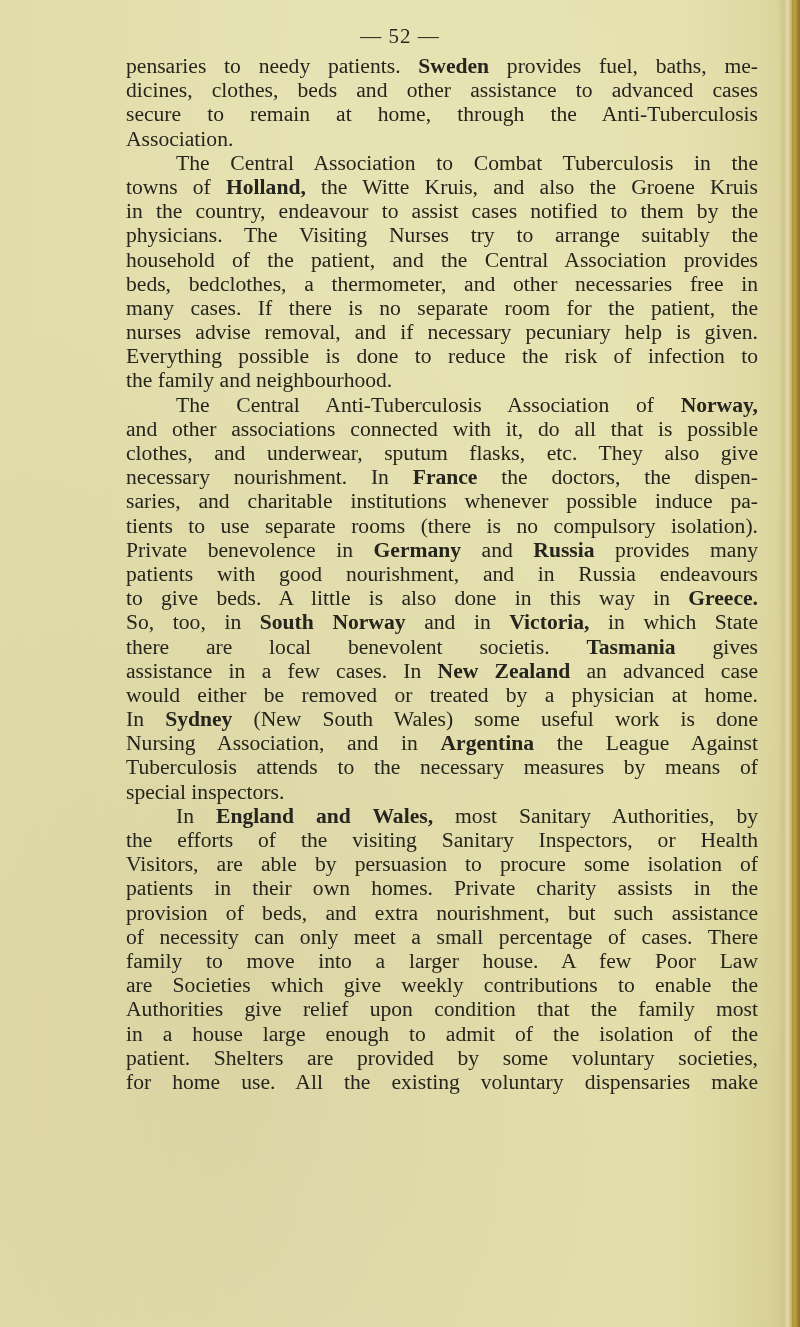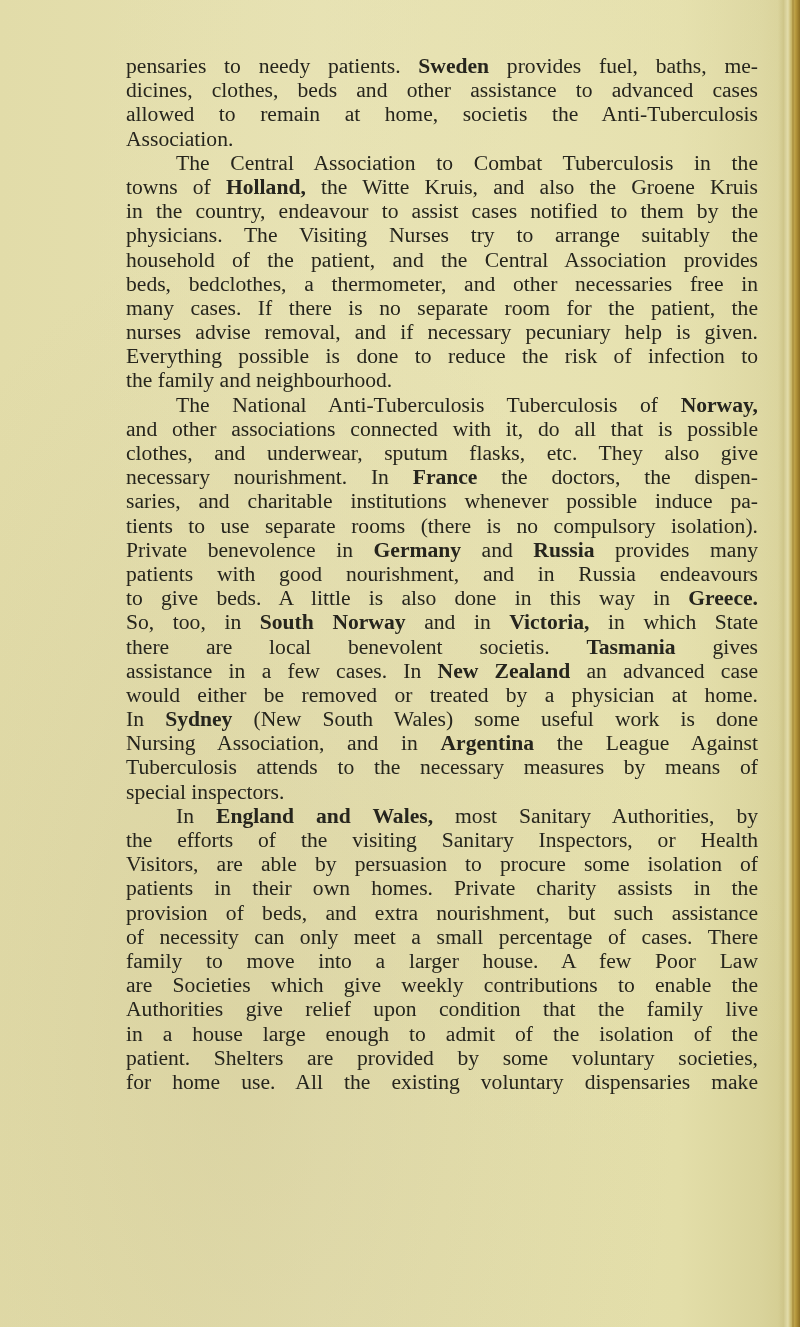--- a/index.html
+++ b/index.html
@@ -79,37 +79,38 @@
       font-weight: bold;
     }
   </style>
 </head>
 <body>
 
 <div class="page">
   <div class="gutter-edge"></div>
   <div class="gutter-line"></div>
 
+  <div class="page-number">— 52 —</div>
 
   <div class="text-block" id="text-block">
       <div class="line"><span>pensaries to needy patients. </span><span class="b">Sweden</span><span> provides fuel, baths, me-</span></div>
       <div class="line"><span>dicines, clothes, beds and other assistance to advanced cases</span></div>
-      <div class="line"><span>allowed to remain at home, societis the Anti-Tuberculosis</span></div>
+      <div class="line"><span>secure to remain at home, through the Anti-Tuberculosis</span></div>
       <div class="line last"><span>Association.</span></div>
       <div class="line indent"><span>The Central Association to Combat Tuberculosis in the</span></div>
       <div class="line"><span>towns of </span><span class="b">Holland,</span><span> the Witte Kruis, and also the Groene Kruis</span></div>
       <div class="line"><span>in the country, endeavour to assist cases notified to them by the</span></div>
       <div class="line"><span>physicians. The Visiting Nurses try to arrange suitably the</span></div>
       <div class="line"><span>household of the patient, and the Central Association provides</span></div>
       <div class="line"><span>beds, bedclothes, a thermometer, and other necessaries free in</span></div>
       <div class="line"><span>many cases. If there is no separate room for the patient, the</span></div>
       <div class="line"><span>nurses advise removal, and if necessary pecuniary help is given.</span></div>
       <div class="line"><span>Everything possible is done to reduce the risk of infection to</span></div>
       <div class="line last"><span>the family and neighbourhood.</span></div>
-      <div class="line indent"><span>The National Anti-Tuberculosis Tuberculosis of </span><span class="b">Norway,</span></div>
+      <div class="line indent"><span>The Central Anti-Tuberculosis Association of </span><span class="b">Norway,</span></div>
       <div class="line"><span>and other associations connected with it, do all that is possible</span></div>
       <div class="line"><span>clothes, and underwear, sputum flasks, etc. They also give</span></div>
       <div class="line"><span>necessary nourishment. In </span><span class="b">France</span><span> the doctors, the dispen-</span></div>
       <div class="line"><span>saries, and charitable institutions whenever possible induce pa-</span></div>
       <div class="line"><span>tients to use separate rooms (there is no compulsory isolation).</span></div>
       <div class="line"><span>Private benevolence in </span><span class="b">Germany</span><span> and </span><span class="b">Russia</span><span> provides many</span></div>
       <div class="line"><span>patients with good nourishment, and in Russia endeavours</span></div>
       <div class="line"><span>to give beds. A little is also done in this way in </span><span class="b">Greece.</span></div>
       <div class="line"><span>So, too, in </span><span class="b">South Norway</span><span> and in </span><span class="b">Victoria,</span><span> in which State</span></div>
       <div class="line"><span>there are local benevolent societis. </span><span class="b">Tasmania</span><span> gives</span></div>
@@ -120,18 +121,18 @@
       <div class="line"><span>Tuberculosis attends to the necessary measures by means of</span></div>
       <div class="line last"><span>special inspectors.</span></div>
       <div class="line indent"><span>In </span><span class="b">England and Wales,</span><span> most Sanitary Authorities, by</span></div>
       <div class="line"><span>the efforts of the visiting Sanitary Inspectors, or Health</span></div>
       <div class="line"><span>Visitors, are able by persuasion to procure some isolation of</span></div>
       <div class="line"><span>patients in their own homes. Private charity assists in the</span></div>
       <div class="line"><span>provision of beds, and extra nourishment, but such assistance</span></div>
       <div class="line"><span>of necessity can only meet a small percentage of cases. There</span></div>
       <div class="line"><span>family to move into a larger house. A few Poor Law</span></div>
       <div class="line"><span>are Societies which give weekly contributions to enable the</span></div>
-      <div class="line"><span>Authorities give relief upon condition that the family live</span></div>
+      <div class="line"><span>Authorities give relief upon condition that the family most</span></div>
       <div class="line"><span>in a house large enough to admit of the isolation of the</span></div>
       <div class="line"><span>patient. Shelters are provided by some voluntary societies,</span></div>
       <div class="line"><span>for home use. All the existing voluntary dispensaries make</span></div>
     </div>
 </div>
 
 </body></html>

